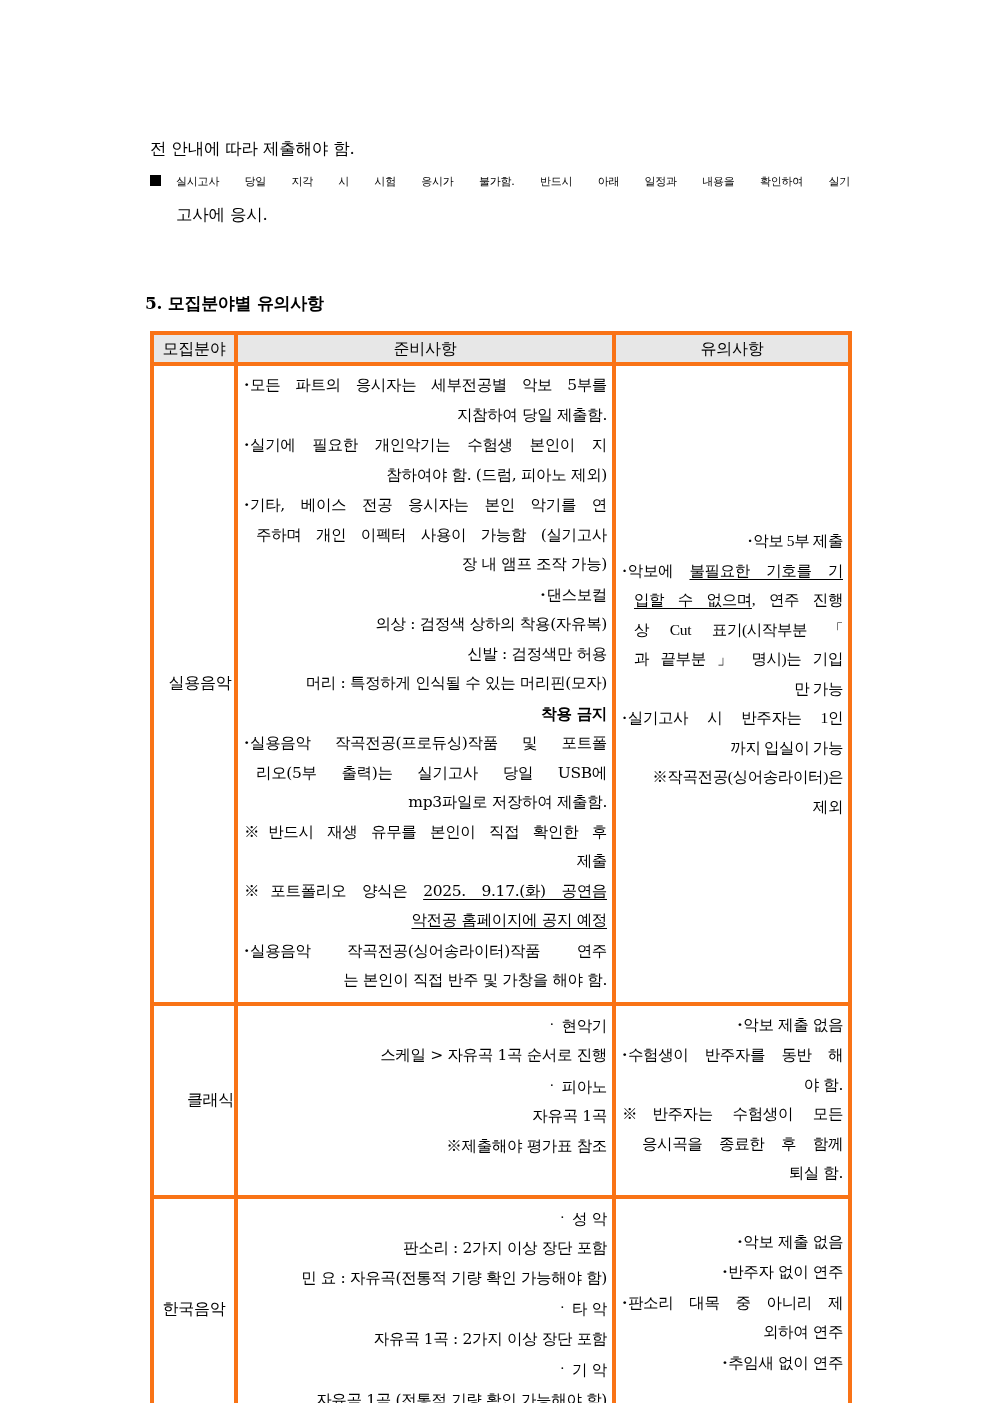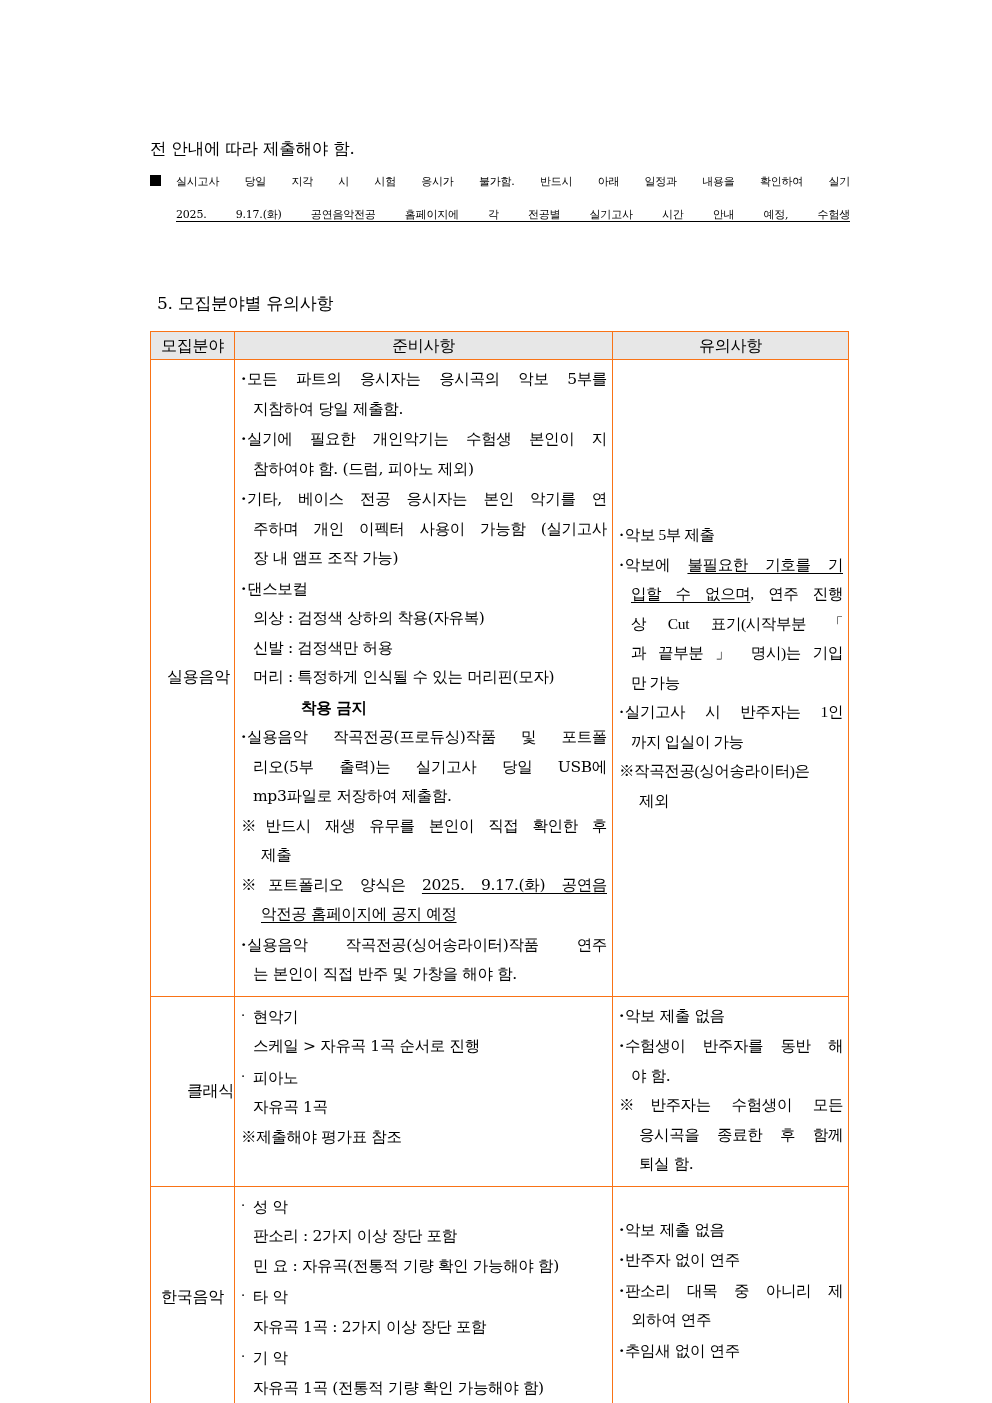--- a/index.html
+++ b/index.html
@@ -64,37 +64,36 @@
     text-underline-offset: 3px;
     text-decoration-thickness: 1px;
   }
 
   
   .section-heading {
     position: absolute;
     left: 145px;
     top: 292px;
     font-size: 17px;
-    font-weight: normal;
+    font-weight: bold;
     letter-spacing: -0.3px;
     white-space: nowrap;
-    margin-left: 12px;
   }
 
   
   .tbl {
     position: absolute;
     left: 150px;
     top: 331px;
     width: 698px;
     border-collapse: collapse;
     table-layout: fixed;
   }
   .tbl td, .tbl th {
-    border: 1px solid #f97316;
+    border: 4px solid #f97316;
     vertical-align: top;
     padding: 0;
   }
   .tbl thead th {
     background: #e7e7e7;
     font-weight: normal;
     font-size: 16px;
     text-align: center;
     height: 27px;
     line-height: 27px;
@@ -115,20 +114,21 @@
   .cellbox {
     padding: 4px 5px 6px 6px;
   }
 
   
   .ln {
     font-size: 15.5px;
     line-height: 29.5px;
     letter-spacing: -0.35px;
     white-space: nowrap;
+    text-align: right;
   }
   .ln.j {
     text-align: justify;
     text-align-last: justify;
   }
   .ln.ind1 { padding-left: 12px; }
   .ln.ind2 { padding-left: 20px; }
   .ln.ind3 { padding-left: 60px; font-weight: bold; }
 
   .dot::before {
@@ -149,21 +149,21 @@
 <body>
 
 <div class="page">
 
   <div class="intro">
     <div class="intro-line">전 안내에 따라 제출해야 함.</div>
 
     <div class="bullet-row">
       <span class="sq-bullet"></span>
       <div class="justify-line">실시고사 당일 지각 시 시험 응시가 불가함. 반드시 아래 일정과 내용을 확인하여 실기</div>
-      <div class="justify-line u-line">2025. 9.17.(화) 공연음악전공 홈페이지에 각 전공별 실기고사 시간 안내 예정, 수험생</div>
+      <div class="intro-line">고사에 응시.</div>
     </div>
   </div>
 
   <div class="section-heading">5. 모집분야별 유의사항</div>
 
   <table class="tbl">
     <colgroup>
       <col class="col-field">
       <col class="col-prep">
       <col class="col-notes">
@@ -173,21 +173,21 @@
         <th>모집분야</th>
         <th>준비사항</th>
         <th>유의사항</th>
       </tr>
     </thead>
     <tbody>
         <tr>
           <td class="field-cell" style="vertical-align: middle; padding-left: 12px;">실용음악</td>
           <td>
             <div class="cellbox">
-              <div class="ln j dot"><span>모든 파트의 응시자는 응시곡의 악보 5부를</span></div>
+              <div class="ln j dot"><span>모든 파트의 응시자는 세부전공별 악보 5부를</span></div>
               <div class="ln ind1"><span>지참하여 당일 제출함.</span></div>
               <div class="ln j dot"><span>실기에 필요한 개인악기는 수험생 본인이 지</span></div>
               <div class="ln ind1"><span>참하여야 함. (드럼, 피아노 제외)</span></div>
               <div class="ln j dot"><span>기타, 베이스 전공 응시자는 본인 악기를 연</span></div>
               <div class="ln j ind1"><span>주하며 개인 이펙터 사용이 가능함 (실기고사</span></div>
               <div class="ln ind1"><span>장 내 앰프 조작 가능)</span></div>
               <div class="ln dot"><span>댄스보컬</span></div>
               <div class="ln ind1"><span>의상 : 검정색 상하의 착용(자유복)</span></div>
               <div class="ln ind1"><span>신발 : 검정색만 허용</span></div>
               <div class="ln ind1"><span>머리 : 특정하게 인식될 수 있는 머리핀(모자)</span></div>

